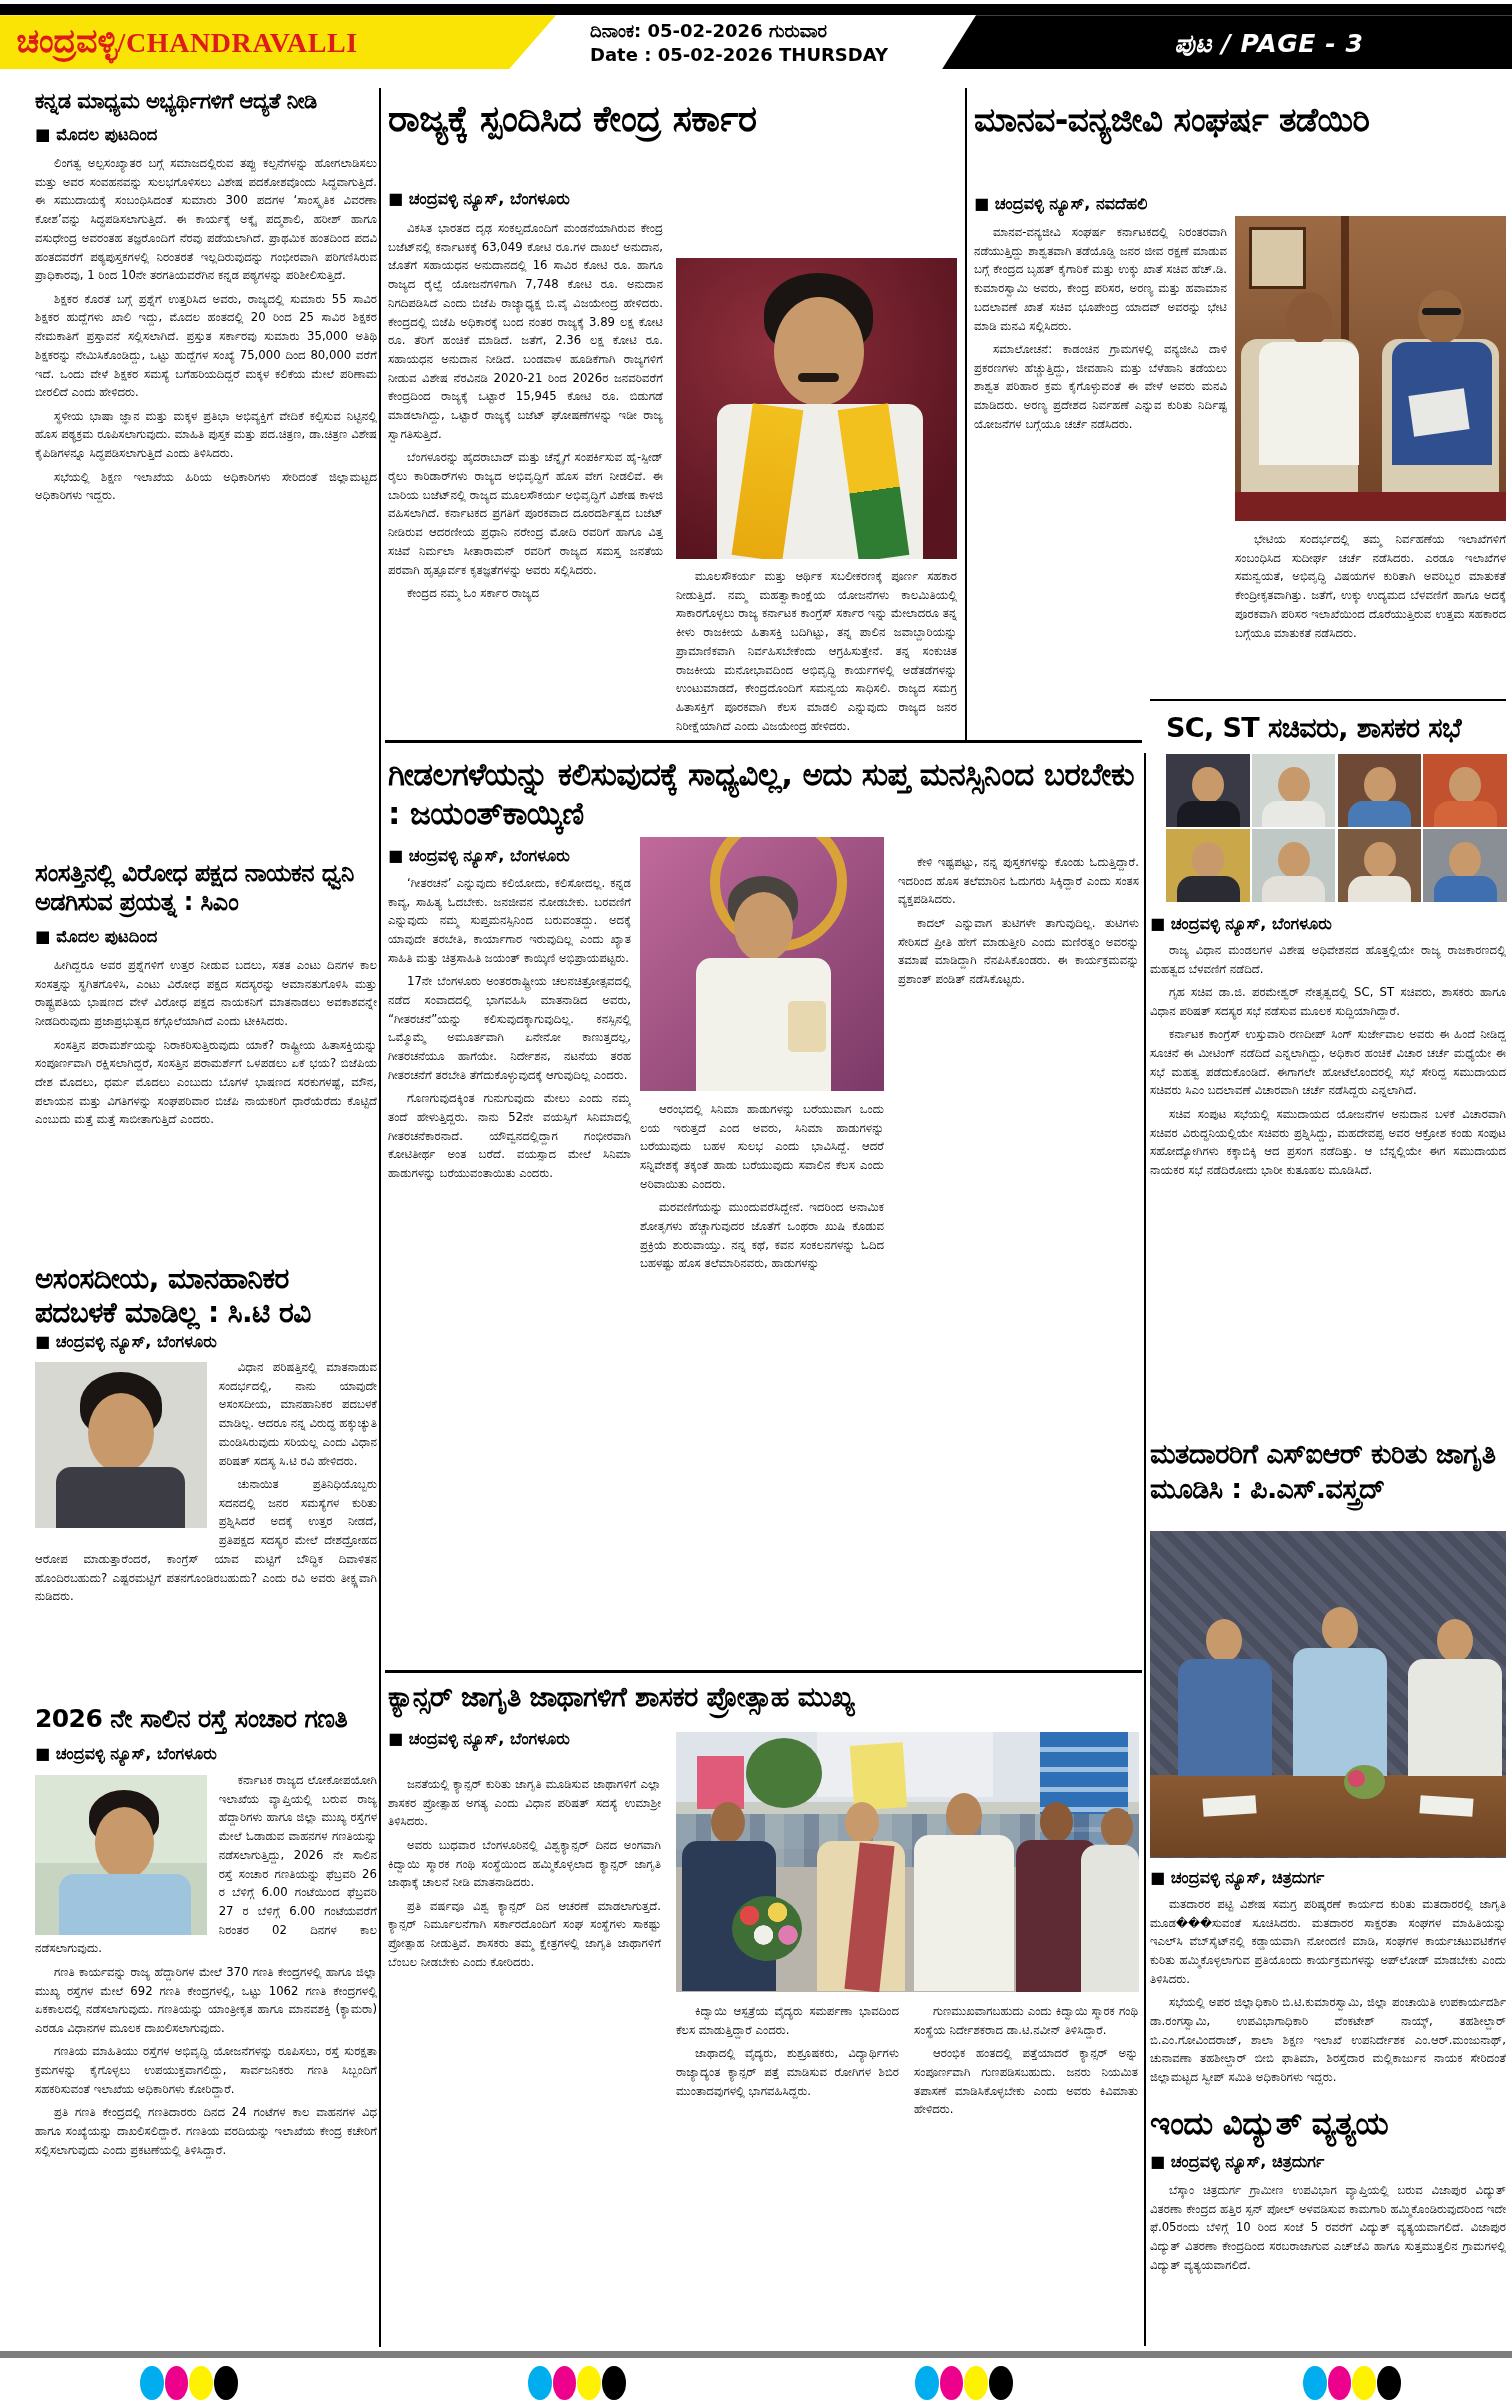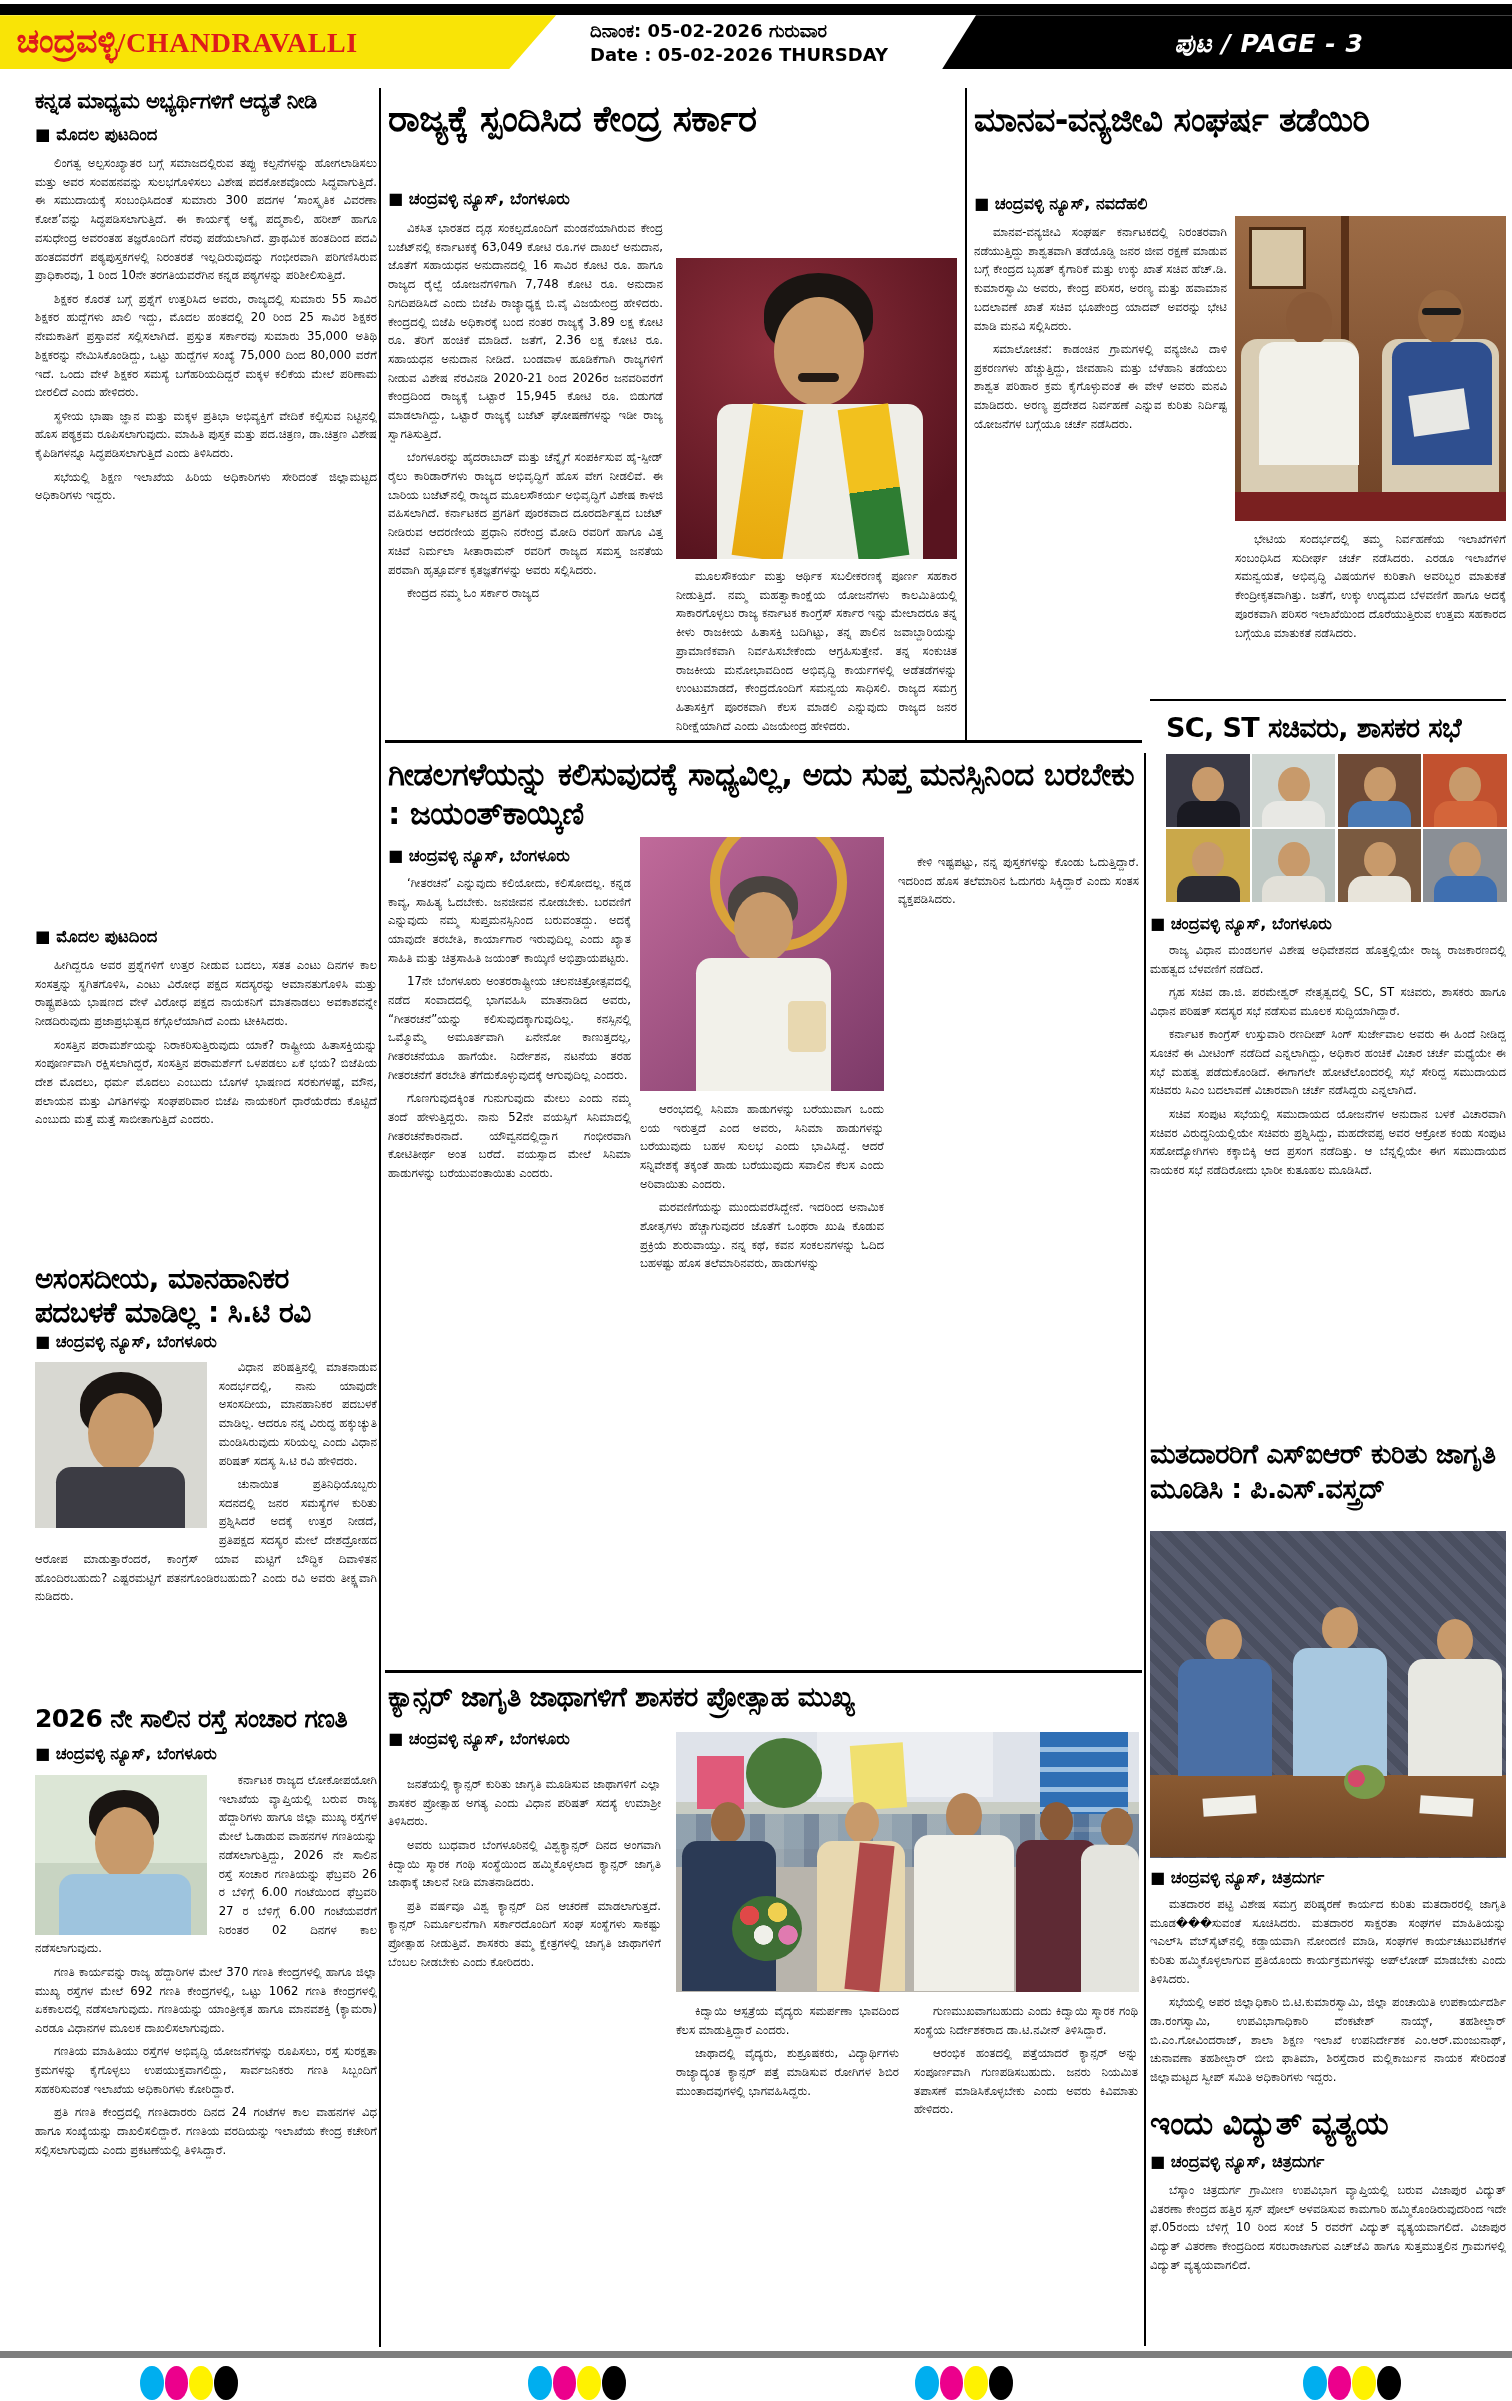--- a/index.html
+++ b/index.html
@@ -55,20 +55,21 @@
 
   <div class="abs headline" style="left:35px;top:89px;width:342px;font-size:21px;line-height:1.2;">ಕನ್ನಡ ಮಾಧ್ಯಮ ಅಭ್ಯರ್ಥಿಗಳಿಗೆ ಆದ್ಯತೆ ನೀಡಿ</div>
   <div class="abs cont" style="left:35px;top:125px;">■ ಮೊದಲ ಪುಟದಿಂದ</div>
   <div class="abs bodytxt" style="left:35px;top:154px;width:342px;height:686px;">
     <p>ಲಿಂಗತ್ವ ಅಲ್ಪಸಂಖ್ಯಾತರ ಬಗ್ಗೆ ಸಮಾಜದಲ್ಲಿರುವ ತಪ್ಪು ಕಲ್ಪನೆಗಳನ್ನು ಹೋಗಲಾಡಿಸಲು ಮತ್ತು ಅವರ ಸಂವಹನವನ್ನು ಸುಲಭಗೊಳಿಸಲು ವಿಶೇಷ ಪದಕೋಶವೊಂದು ಸಿದ್ಧವಾಗುತ್ತಿದೆ. ಈ ಸಮುದಾಯಕ್ಕೆ ಸಂಬಂಧಿಸಿದಂತೆ ಸುಮಾರು 300 ಪದಗಳ ‘ಸಾಂಸ್ಕೃತಿಕ ವಿವರಣಾ ಕೋಶ’ವನ್ನು ಸಿದ್ಧಪಡಿಸಲಾಗುತ್ತಿದೆ. ಈ ಕಾರ್ಯಕ್ಕೆ ಅಕ್ಕೈ ಪದ್ಮಶಾಲಿ, ಹರೀಶ್ ಹಾಗೂ ವಸುಧೇಂದ್ರ ಅವರಂತಹ ತಜ್ಞರೊಂದಿಗೆ ನೆರವು ಪಡೆಯಲಾಗಿದೆ. ಪ್ರಾಥಮಿಕ ಹಂತದಿಂದ ಪದವಿ ಹಂತದವರೆಗೆ ಪಠ್ಯಪುಸ್ತಕಗಳಲ್ಲಿ ನಿರಂತರತೆ ಇಲ್ಲದಿರುವುದನ್ನು ಗಂಭೀರವಾಗಿ ಪರಿಗಣಿಸಿರುವ ಪ್ರಾಧಿಕಾರವು, 1 ರಿಂದ 10ನೇ ತರಗತಿಯವರೆಗಿನ ಕನ್ನಡ ಪಠ್ಯಗಳನ್ನು ಪರಿಶೀಲಿಸುತ್ತಿದೆ.</p>
     <p>ಶಿಕ್ಷಕರ ಕೊರತೆ ಬಗ್ಗೆ ಪ್ರಶ್ನೆಗೆ ಉತ್ತರಿಸಿದ ಅವರು, ರಾಜ್ಯದಲ್ಲಿ ಸುಮಾರು 55 ಸಾವಿರ ಶಿಕ್ಷಕರ ಹುದ್ದೆಗಳು ಖಾಲಿ ಇದ್ದು, ಮೊದಲ ಹಂತದಲ್ಲಿ 20 ರಿಂದ 25 ಸಾವಿರ ಶಿಕ್ಷಕರ ನೇಮಕಾತಿಗೆ ಪ್ರಸ್ತಾವನೆ ಸಲ್ಲಿಸಲಾಗಿದೆ. ಪ್ರಸ್ತುತ ಸರ್ಕಾರವು ಸುಮಾರು 35,000 ಅತಿಥಿ ಶಿಕ್ಷಕರನ್ನು ನೇಮಿಸಿಕೊಂಡಿದ್ದು, ಒಟ್ಟು ಹುದ್ದೆಗಳ ಸಂಖ್ಯೆ 75,000 ದಿಂದ 80,000 ವರೆಗೆ ಇದೆ. ಒಂದು ವೇಳೆ ಶಿಕ್ಷಕರ ಸಮಸ್ಯೆ ಬಗೆಹರಿಯದಿದ್ದರೆ ಮಕ್ಕಳ ಕಲಿಕೆಯ ಮೇಲೆ ಪರಿಣಾಮ ಬೀರಲಿದೆ ಎಂದು ಹೇಳಿದರು.</p>
     <p>ಸ್ಥಳೀಯ ಭಾಷಾ ಜ್ಞಾನ ಮತ್ತು ಮಕ್ಕಳ ಪ್ರತಿಭಾ ಅಭಿವ್ಯಕ್ತಿಗೆ ವೇದಿಕೆ ಕಲ್ಪಿಸುವ ನಿಟ್ಟಿನಲ್ಲಿ ಹೊಸ ಪಠ್ಯಕ್ರಮ ರೂಪಿಸಲಾಗುವುದು. ಮಾಹಿತಿ ಪುಸ್ತಕ ಮತ್ತು ಪದ.ಚಿತ್ರಣ, ಡಾ.ಚಿತ್ರಣ ವಿಶೇಷ ಕೈಪಿಡಿಗಳನ್ನೂ ಸಿದ್ಧಪಡಿಸಲಾಗುತ್ತಿದೆ ಎಂದು ತಿಳಿಸಿದರು.</p>
     <p>ಸಭೆಯಲ್ಲಿ ಶಿಕ್ಷಣ ಇಲಾಖೆಯ ಹಿರಿಯ ಅಧಿಕಾರಿಗಳು ಸೇರಿದಂತೆ ಜಿಲ್ಲಾಮಟ್ಟದ ಅಧಿಕಾರಿಗಳು ಇದ್ದರು.</p>
   </div>
 
+  <div class="abs headline" style="left:35px;top:859px;width:342px;font-size:24px;line-height:1.22;">ಸಂಸತ್ತಿನಲ್ಲಿ ವಿರೋಧ ಪಕ್ಷದ ನಾಯಕನ ಧ್ವನಿ ಅಡಗಿಸುವ ಪ್ರಯತ್ನ : ಸಿಎಂ</div>
   <div class="abs cont" style="left:35px;top:927px;">■ ಮೊದಲ ಪುಟದಿಂದ</div>
   <div class="abs bodytxt" style="left:35px;top:956px;width:342px;height:298px;">
     <p>ಹೀಗಿದ್ದರೂ ಅವರ ಪ್ರಶ್ನೆಗಳಿಗೆ ಉತ್ತರ ನೀಡುವ ಬದಲು, ಸತತ ಎಂಟು ದಿನಗಳ ಕಾಲ ಸಂಸತ್ತನ್ನು ಸ್ಥಗಿತಗೊಳಿಸಿ, ಎಂಟು ವಿರೋಧ ಪಕ್ಷದ ಸದಸ್ಯರನ್ನು ಅಮಾನತುಗೊಳಿಸಿ ಮತ್ತು ರಾಷ್ಟ್ರಪತಿಯ ಭಾಷಣದ ವೇಳೆ ವಿರೋಧ ಪಕ್ಷದ ನಾಯಕನಿಗೆ ಮಾತನಾಡಲು ಅವಕಾಶವನ್ನೇ ನೀಡದಿರುವುದು ಪ್ರಜಾಪ್ರಭುತ್ವದ ಕಗ್ಗೊಲೆಯಾಗಿದೆ ಎಂದು ಟೀಕಿಸಿದರು.</p>
     <p>ಸಂಸತ್ತಿನ ಪರಾಮರ್ಶೆಯನ್ನು ನಿರಾಕರಿಸುತ್ತಿರುವುದು ಯಾಕೆ? ರಾಷ್ಟ್ರೀಯ ಹಿತಾಸಕ್ತಿಯನ್ನು ಸಂಪೂರ್ಣವಾಗಿ ರಕ್ಷಿಸಲಾಗಿದ್ದರೆ, ಸಂಸತ್ತಿನ ಪರಾಮರ್ಶೆಗೆ ಒಳಪಡಲು ಏಕೆ ಭಯ? ಬಿಜೆಪಿಯ ದೇಶ ಮೊದಲು, ಧರ್ಮ ಮೊದಲು ಎಂಬುದು ಬೊಗಳೆ ಭಾಷಣದ ಸರಕುಗಳಷ್ಟೆ, ಮೌನ, ಪಲಾಯನ ಮತ್ತು ವಿಗತಿಗಳನ್ನು ಸಂಘಪರಿವಾರ ಬಿಜೆಪಿ ನಾಯಕರಿಗೆ ಧಾರೆಯೆರೆದು ಕೊಟ್ಟಿದೆ ಎಂಬುದು ಮತ್ತೆ ಮತ್ತೆ ಸಾಬೀತಾಗುತ್ತಿದೆ ಎಂದರು.</p>
   </div>
 
   <div class="abs headline" style="left:35px;top:1262px;width:342px;font-size:28px;line-height:1.22;">ಅಸಂಸದೀಯ, ಮಾನಹಾನಿಕರ ಪದಬಳಕೆ ಮಾಡಿಲ್ಲ : ಸಿ.ಟಿ ರವಿ</div>
   <div class="abs byline" style="left:35px;top:1332px;">■ ಚಂದ್ರವಳ್ಳಿ ನ್ಯೂಸ್, ಬೆಂಗಳೂರು</div>
   <div class="abs bodytxt" style="left:35px;top:1358px;width:342px;height:309px;">
     <span class="photo" style="float:left;position:relative;width:172px;height:166px;margin:3.5px 11.7px 4.7px 0;background:#d8d8d2;">
@@ -150,20 +151,21 @@
     <div class="face ph-el" style="left:94px;top:55px;width:59px;height:70px;"></div>
     <div class="torso ph-el" style="left:56px;top:121px;width:135px;height:133px;background:#f2f1ea;"></div>
     <div class="ph-el" style="left:148px;top:164px;width:38px;height:51px;background:#e8d8b0;border-radius:4.7px;"></div>
   </div>
   <div class="abs bodytxt" style="left:640px;top:1100px;width:244px;height:556px;">
     <p>ಆರಂಭದಲ್ಲಿ ಸಿನಿಮಾ ಹಾಡುಗಳನ್ನು ಬರೆಯುವಾಗ ಒಂದು ಲಯ ಇರುತ್ತದೆ ಎಂದ ಅವರು, ಸಿನಿಮಾ ಹಾಡುಗಳನ್ನು ಬರೆಯುವುದು ಬಹಳ ಸುಲಭ ಎಂದು ಭಾವಿಸಿದ್ದೆ. ಆದರೆ ಸನ್ನಿವೇಶಕ್ಕೆ ತಕ್ಕಂತೆ ಹಾಡು ಬರೆಯುವುದು ಸವಾಲಿನ ಕೆಲಸ ಎಂದು ಅರಿವಾಯಿತು ಎಂದರು.</p>
     <p>ಮರವಣಿಗೆಯನ್ನು ಮುಂದುವರೆಸಿದ್ದೇನೆ. ಇದರಿಂದ ಅನಾಮಿಕ ಶೋತೃಗಳು ಹೆಚ್ಚಾಗುವುದರ ಜೊತೆಗೆ ಒಂಥರಾ ಖುಷಿ ಕೊಡುವ ಪ್ರಕ್ರಿಯೆ ಶುರುವಾಯ್ತು. ನನ್ನ ಕಥೆ, ಕವನ ಸಂಕಲನಗಳನ್ನು ಓದಿದ ಬಹಳಷ್ಟು ಹೊಸ ತಲೆಮಾರಿನವರು, ಹಾಡುಗಳನ್ನು</p>
   </div>
   <div class="abs bodytxt" style="left:898px;top:853px;width:241px;height:802px;">
     <p>ಕೇಳಿ ಇಷ್ಟಪಟ್ಟು, ನನ್ನ ಪುಸ್ತಕಗಳನ್ನು ಕೊಂಡು ಓದುತ್ತಿದ್ದಾರೆ. ಇದರಿಂದ ಹೊಸ ತಲೆಮಾರಿನ ಓದುಗರು ಸಿಕ್ಕಿದ್ದಾರೆ ಎಂದು ಸಂತಸ ವ್ಯಕ್ತಪಡಿಸಿದರು.</p>
+    <p>ಕಾದಲ್ ಎನ್ನುವಾಗ ತುಟಿಗಳೇ ತಾಗುವುದಿಲ್ಲ. ತುಟಿಗಳು ಸೇರಿಸದೆ ಪ್ರೀತಿ ಹೇಗೆ ಮಾಡುತ್ತೀರಿ ಎಂದು ಮಣಿರತ್ನಂ ಅವರನ್ನು ತಮಾಷೆ ಮಾಡಿದ್ದಾಗಿ ನೆನಪಿಸಿಕೊಂಡರು. ಈ ಕಾರ್ಯಕ್ರಮವನ್ನು ಪ್ರಶಾಂತ್ ಪಂಡಿತ್ ನಡೆಸಿಕೊಟ್ಟರು.</p>
   </div>
 
   <div class="abs headline" style="left:1166px;top:712px;width:341px;font-size:27px;line-height:1.2;white-space:nowrap;">SC, ST ಸಚಿವರು, ಶಾಸಕರ ಸಭೆ</div>
   <div class="grid8" style="left:1166px;top:754px;width:341px;height:148px;">
     <div class="cell" style="background:#3a3a46;">
         <div class="face ph-el" style="left:26px;top:13px;width:32px;height:36px;"></div>
         <div class="torso ph-el" style="left:10.6px;top:47px;width:63px;height:26px;background:#1a1a22;"></div>
       </div>
     <div class="cell" style="background:#cfd6d2;">
         <div class="face ph-el" style="left:26px;top:13px;width:32px;height:36px;"></div>

